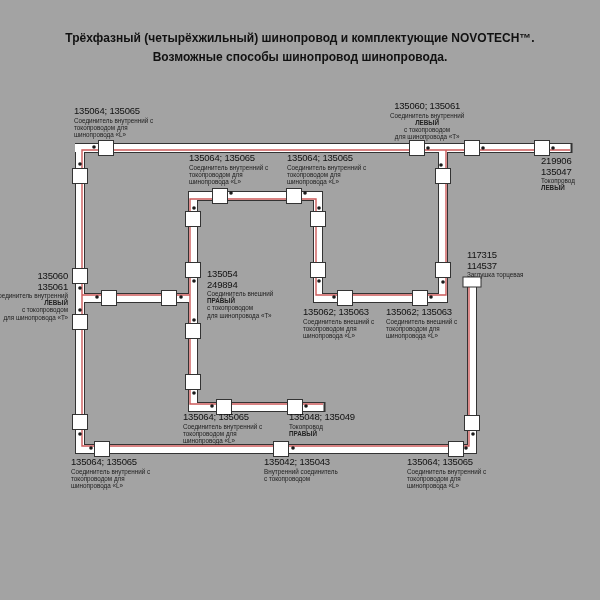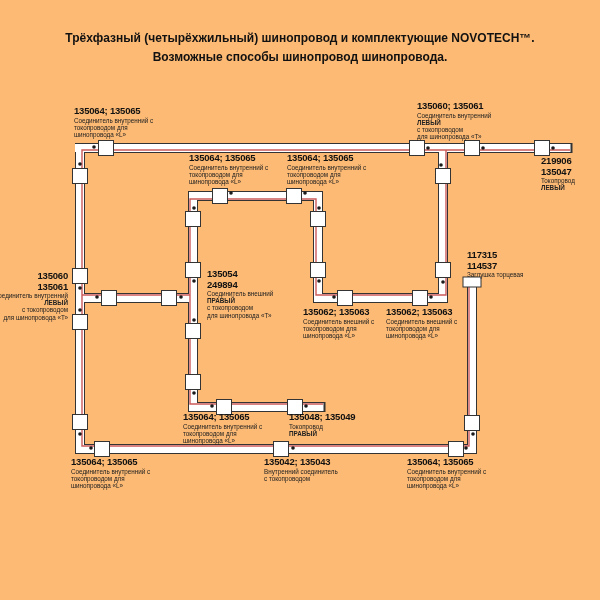--- a/index.html
+++ b/index.html
@@ -1,30 +1,30 @@
 <!DOCTYPE html>
 <html style="--track: #333333; --red: #cc5a5a; --ink: #111111;"><head>
 <meta charset="utf-8">
 <style>
   :root { --track:#333333; --red:#cc5a5a; --ink:#111111; }
   html,body { margin:0; padding:0; background:#ffffff; }
-  #stage { position:relative; width:600px; height:600px; background:#fdba74; overflow:hidden;
+  #stage { position:relative; width:600px; height:600px; background:#a3a3a3; overflow:hidden;
            font-family:"Liberation Sans", sans-serif; }
   #title { position:absolute; left:0; top:29px; width:600px; text-align:center;
            font-size:12px; font-weight:bold; line-height:19px; color:var(--ink); }
   svg { position:absolute; left:0; top:0; }
   .tk-black { stroke:var(--track); stroke-width:10; fill:none; stroke-linejoin:miter; }
   .tk-white { stroke:#ffffff; stroke-width:8; fill:none; stroke-linejoin:miter; }
   .tk-red   { stroke:var(--red); stroke-width:1.4; fill:none; stroke-linejoin:miter; }
   .cbox { fill:#ffffff; stroke:var(--track); stroke-width:1; }
   .ebar { fill:var(--track); }
   .dot  { fill:#1a1a1a; }
   .plabel { position:absolute; color:var(--ink); }
   .plabel.right { text-align:right; }
-  .plabel .num { font-weight:bold; font-size:9.5px; line-height:10.5px; letter-spacing:-0.2px; white-space:nowrap; }
+  .plabel .num { font-weight:normal; font-size:9.5px; line-height:10.5px; letter-spacing:-0.2px; white-space:nowrap; }
   .plabel .ln  { font-size:6.3px; line-height:7.2px; color:#222222; white-space:nowrap; }
   .plabel .ln.b { font-weight:bold; }
 </style>
 </head>
 <body>
 
 <div id="stage">
   <div id="title">
     <div>Трёхфазный (четырёхжильный) шинопровод и комплектующие NOVOTECH™.</div>
     <div>Возможные способы шинопровод шинопровода.</div>
@@ -127,21 +127,21 @@
         <div class="ln">Соединитель внутренний с</div>
         <div class="ln">токопроводом для</div>
         <div class="ln">шинопровода «L»</div>
       </div>
       <div class="plabel" style="left: 287px; top: 153px;">
         <div class="num">135064; 135065</div>
         <div class="ln">Соединитель внутренний с</div>
         <div class="ln">токопроводом для</div>
         <div class="ln">шинопровода «L»</div>
       </div>
-      <div class="plabel" style="left: 417px; top: 101px;">
+      <div class="plabel" style="left: 390px; top: 101px; text-align: center;">
         <div class="num">135060; 135061</div>
         <div class="ln">Соединитель внутренний</div>
         <div class="ln b">ЛЕВЫЙ</div>
         <div class="ln">с токопроводом</div>
         <div class="ln">для шинопровода «Т»</div>
       </div>
       <div class="plabel" style="left: 541px; top: 156px;">
         <div class="num">219906</div>
         <div class="num">135047</div>
         <div class="ln">Токопровод</div>

